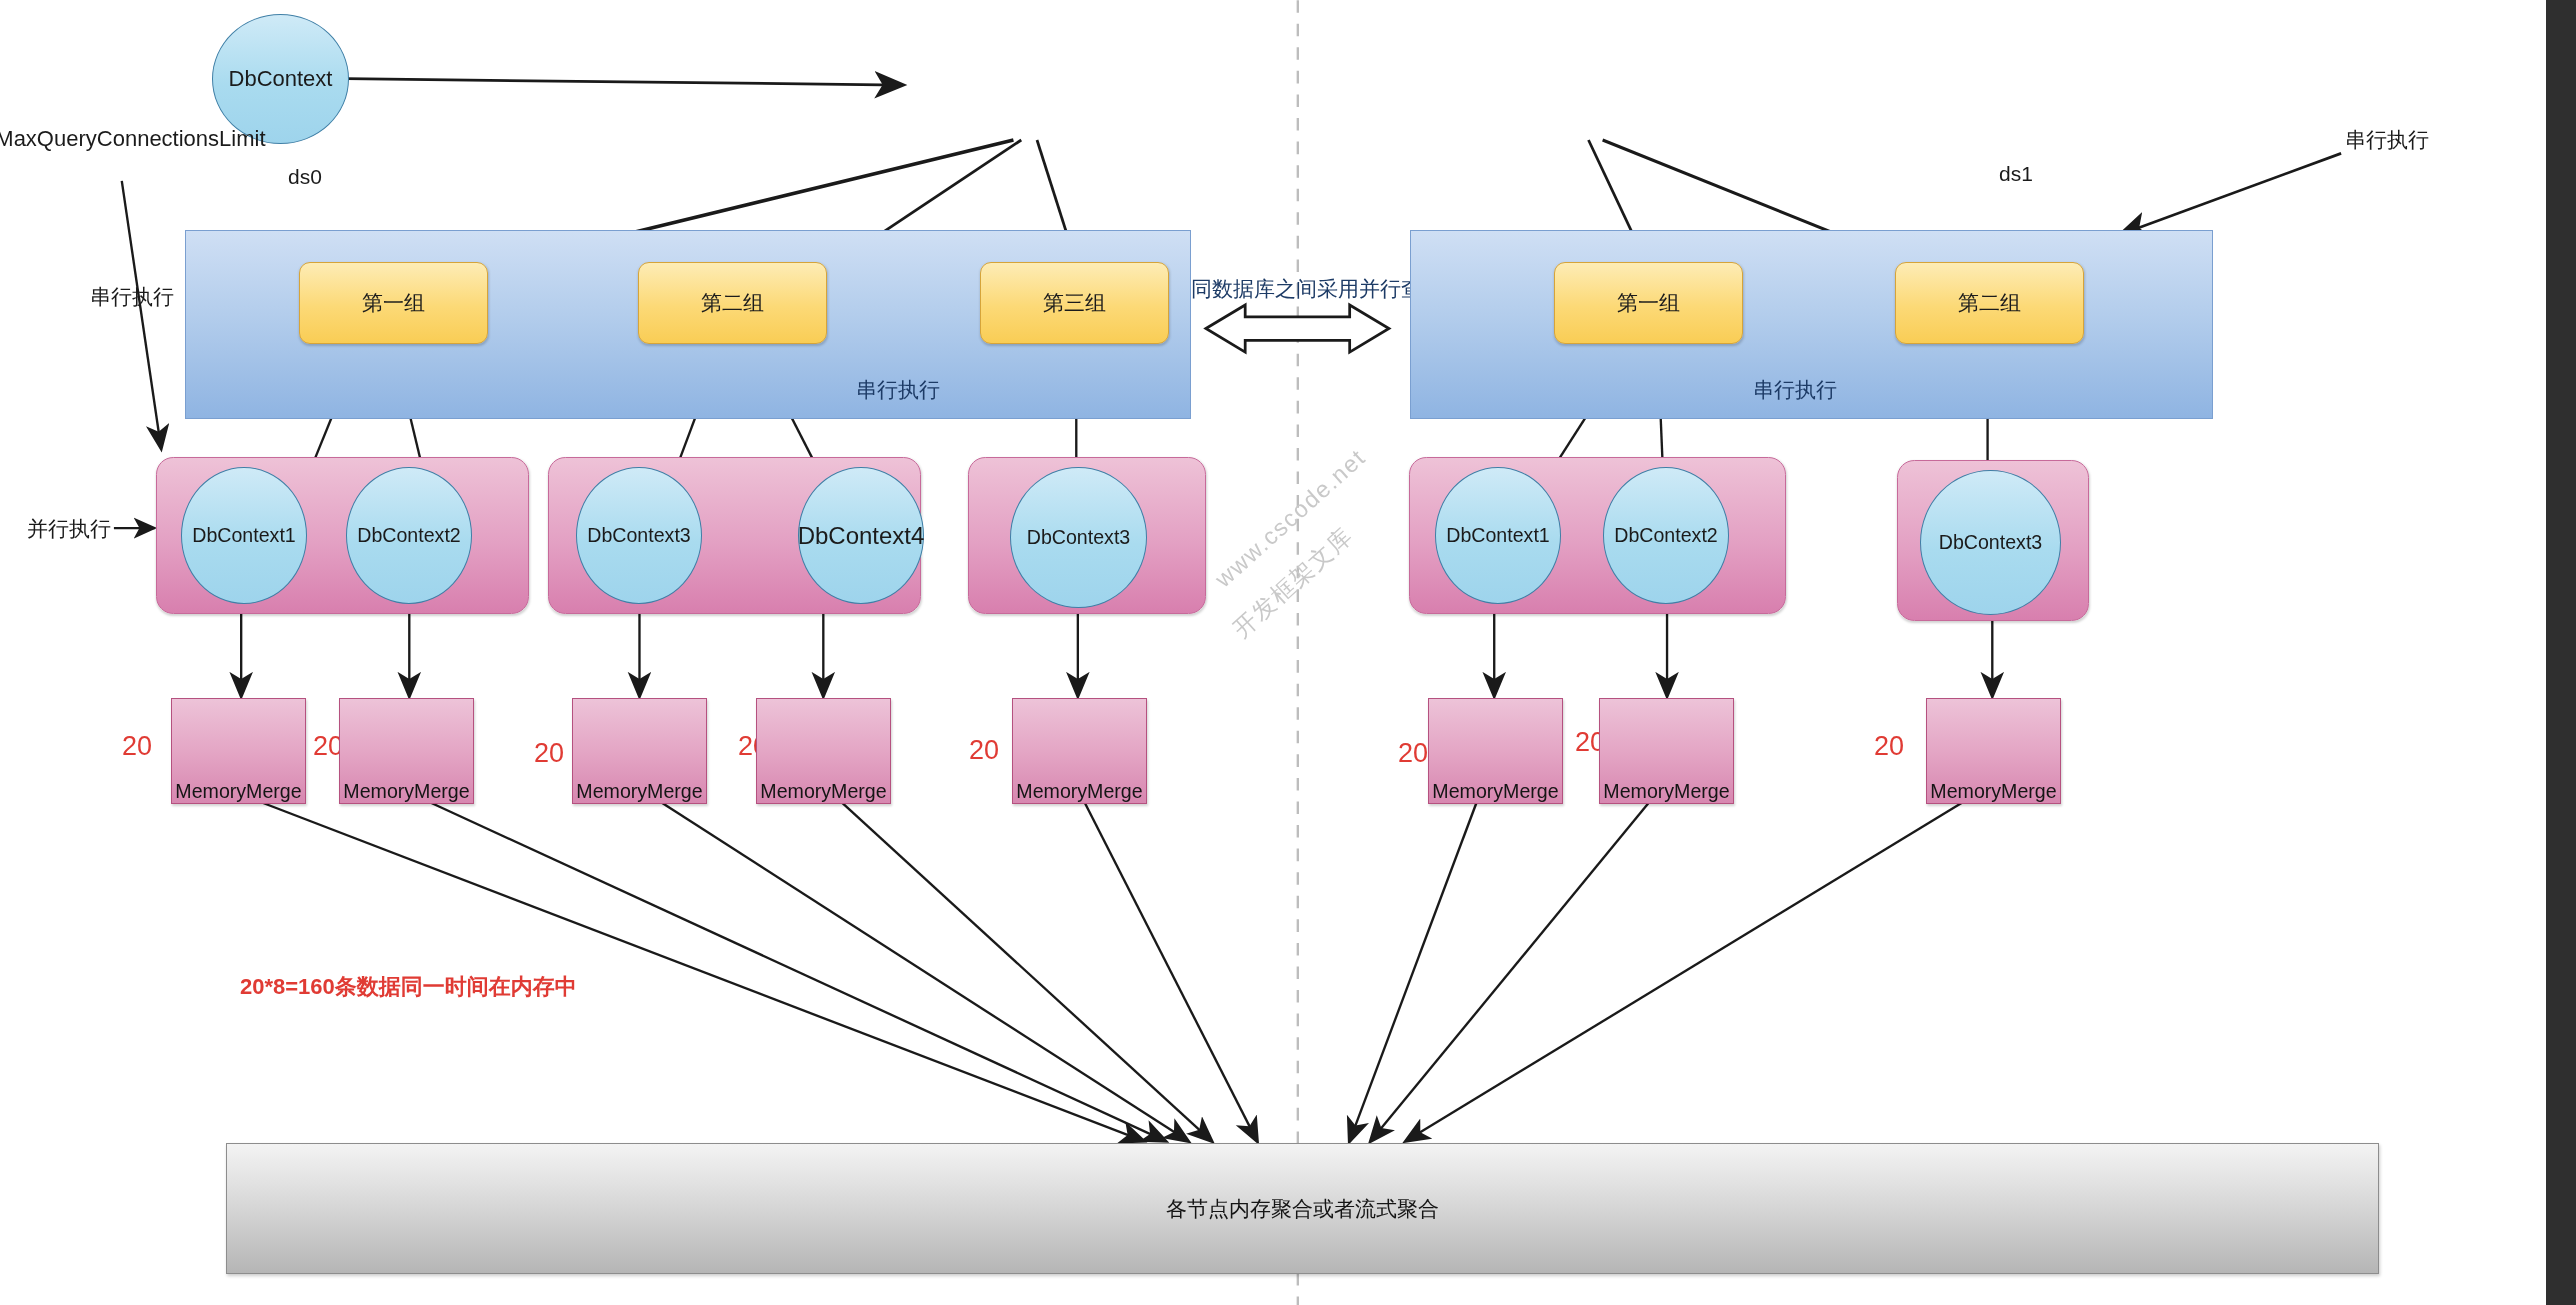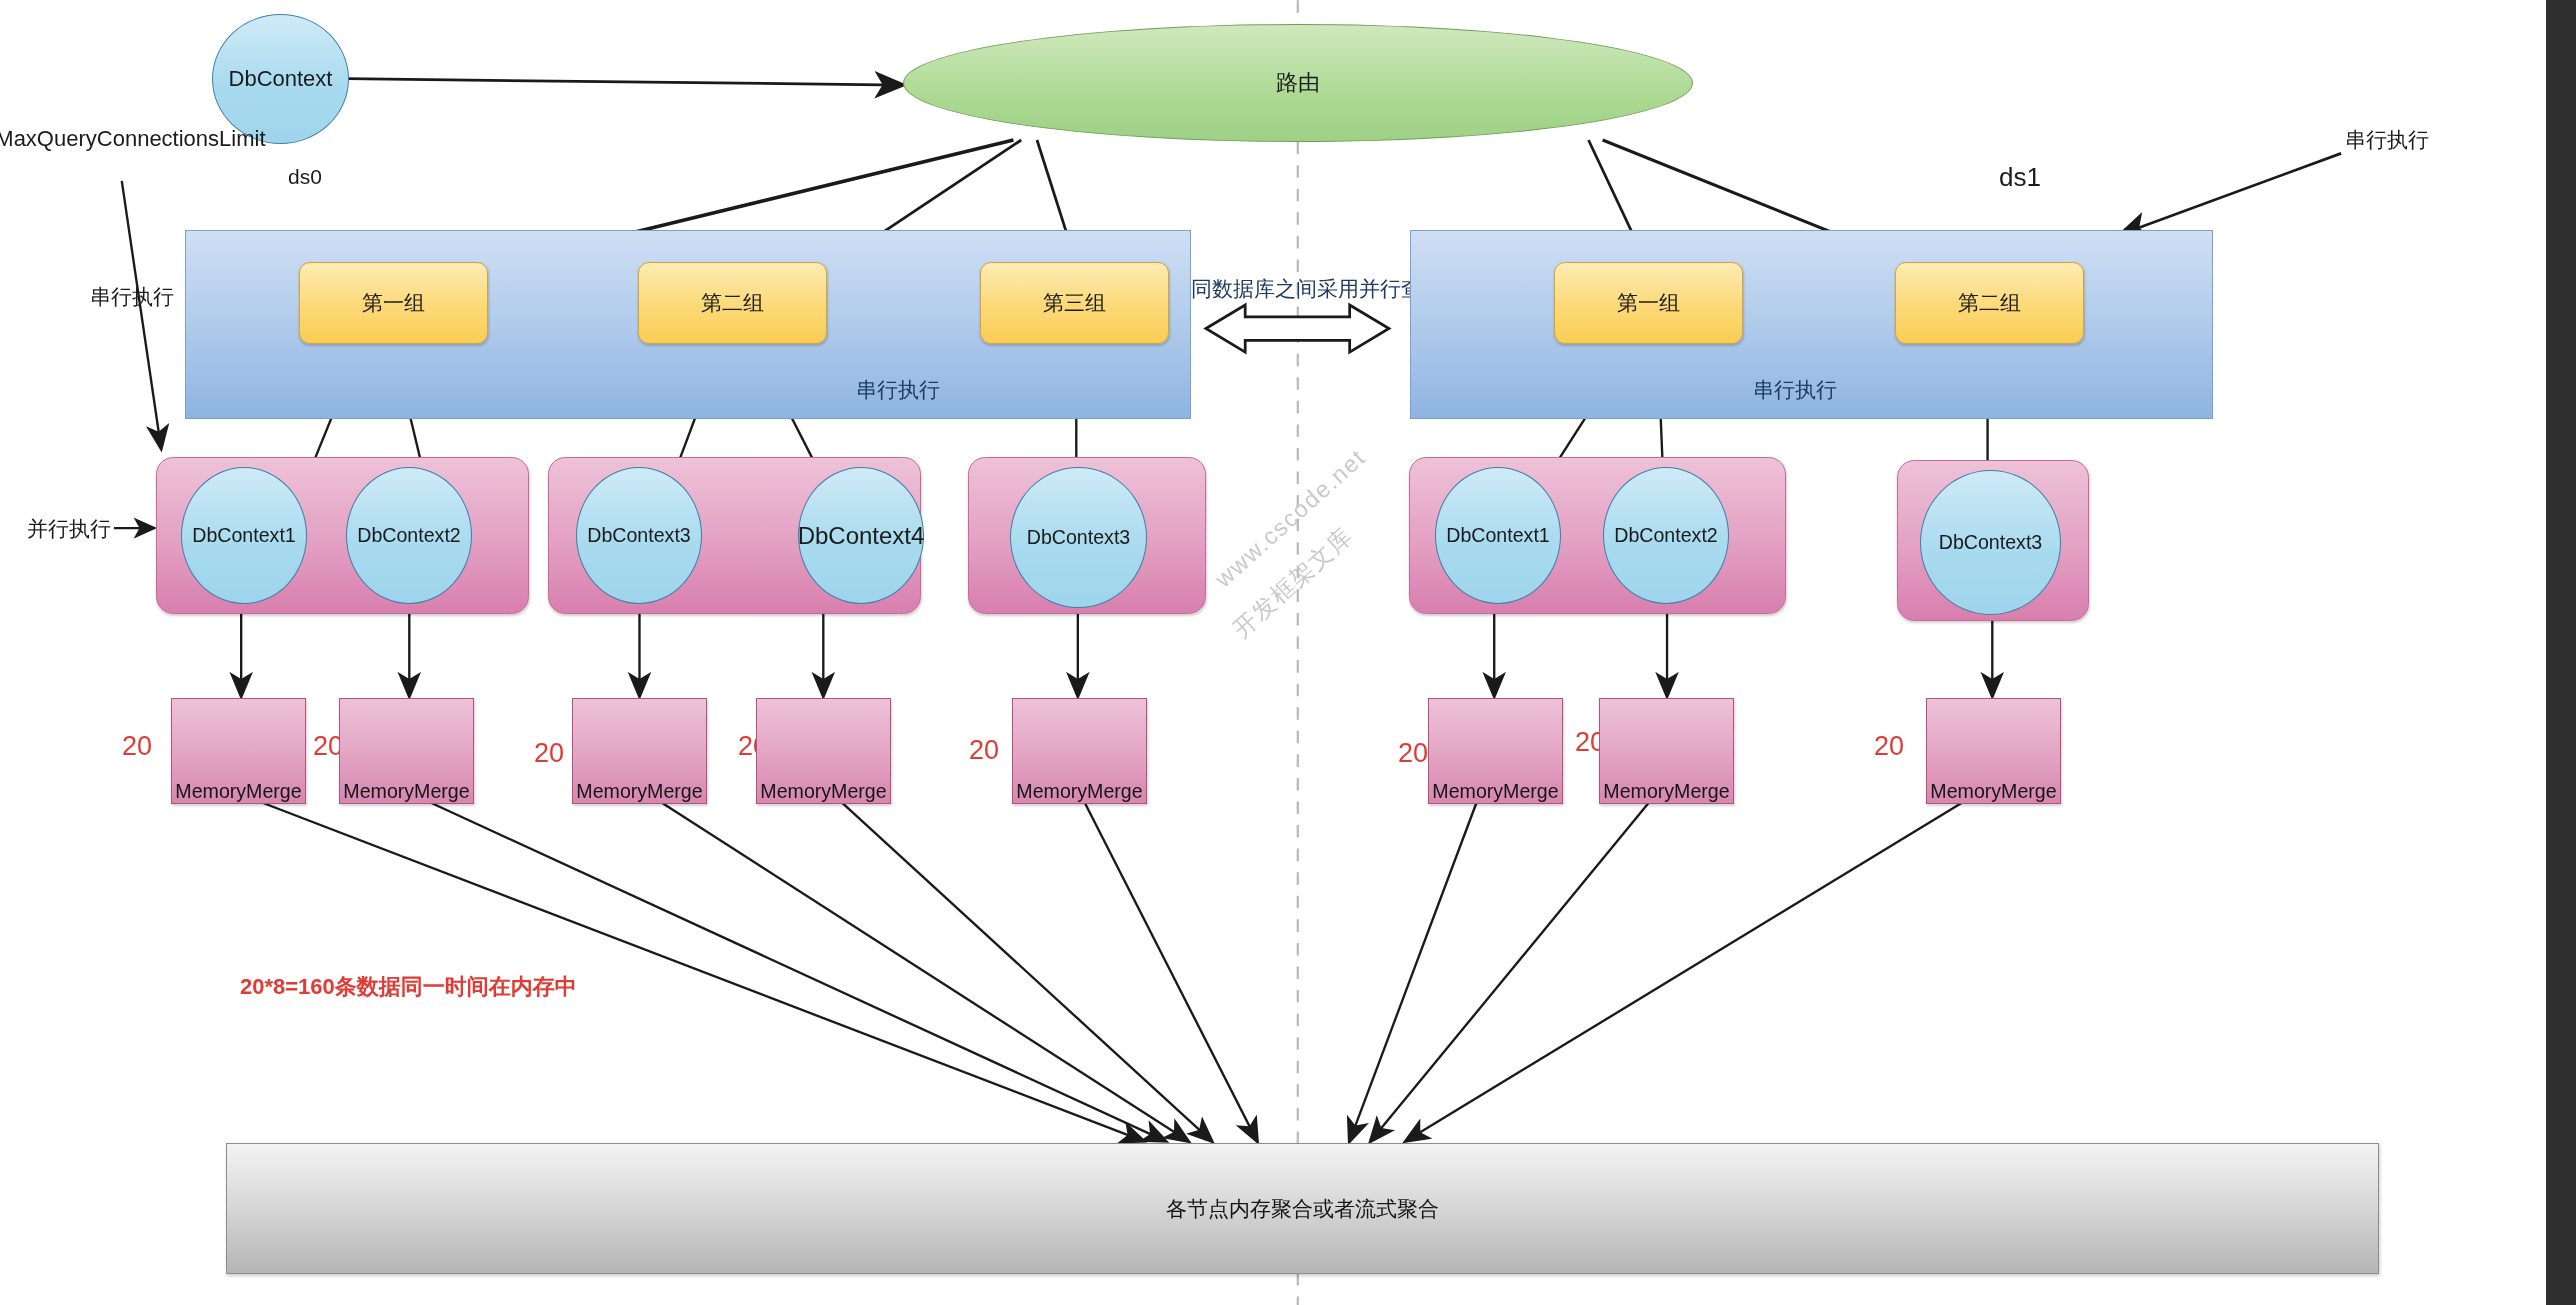--- a/index.html
+++ b/index.html
@@ -140,35 +140,32 @@
 
     <g>
       <path d="M1535,418 L1585,388 L1585,403 L1718,403 L1718,388 L1768,418 L1718,448 L1718,433 L1585,433 L1585,448 Z" fill="#ffffff" stroke="#1a1a1a" stroke-width="3.5"></path>
     </g>
   </svg>
 
   <div class="node ellipse" style="left:212px;top:14px;width:137px;height:130px;font-size:22px;text-align:center;">
     <span>DbContext</span>
   </div>
 
-  <div class="node ellipse-green" style="left:903px;top:23.6px;width:790px;height:118px;font-size:22px;">
-    <span>路由</span>
-  </div>
 
   <div class="lbl" style="left:-4.7px;top:126px;font-size:22px;">MaxQueryConnectionsLimit</div>
 
   <div class="lbl" style="left:90px;top:283px;font-size:21px;">串行执行</div>
 
   <div class="lbl" style="left:27px;top:515px;font-size:21px;">并行执行</div>
 
   <div class="lbl" style="left:2345px;top:126px;font-size:21px;">串行执行</div>
 
   <div class="lbl" style="left:288px;top:165px;font-size:21px;">ds0</div>
 
-  <div class="lbl" style="left:1999px;top:162px;font-size:26px;">ds1</div>
+  <div class="lbl" style="left:1999px;top:162px;font-size:21px;">ds1</div>
 
   <div class="lbl-blue" style="left:1170px;top:275px;font-size:21px;">不同数据库之间采用并行查询</div>
 
   <div class="lbl-red" style="left:240px;top:972px;font-size:22px;font-weight:bold;">20*8=160条数据同一时间在内存中</div>
 
   <div class="watermark" style="left:1210px;top:573px;">www.cscode.net</div>
   <div class="watermark" style="left:1226px;top:621px;">开发框架文库</div>
 
   <div class="node panel-blue" style="left:185px;top:230px;width:1006px;height:189px;"></div>
   <div class="lbl-blue" style="left:856px;top:376px;font-size:21px;">串行执行</div>

